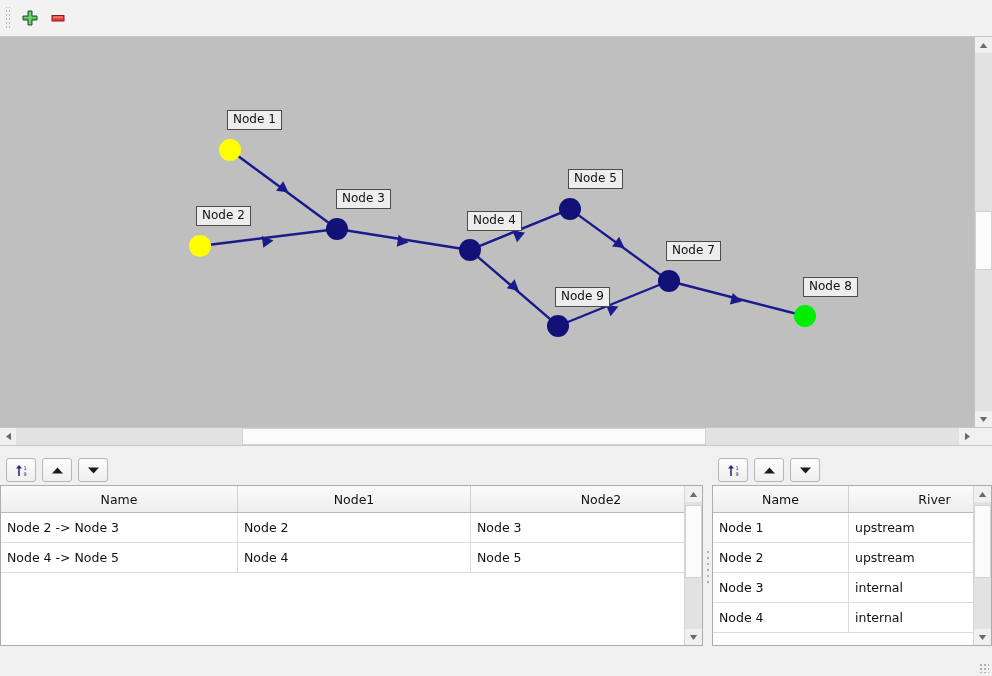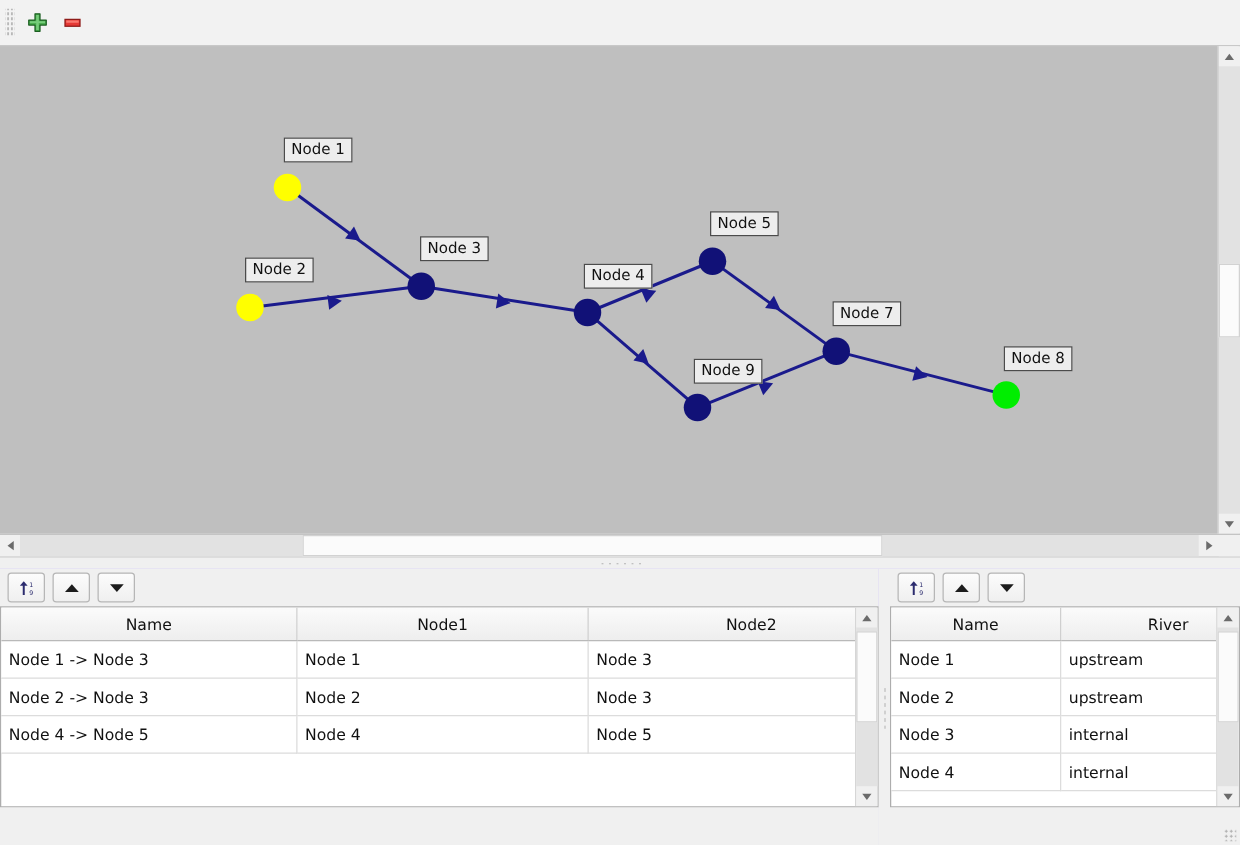--- a/index.html
+++ b/index.html
@@ -179,21 +179,21 @@
     width: 34px; height: 3px;
     background-image: radial-gradient(#b0b0b0 0.8px, transparent 0.8px);
     background-size: 6px 4px;
   }
 
   
   .bottom {
     flex: 1 1 auto;
     display: flex;
     flex-direction: row;
-    background: #c4b5fd;
+    background: #f97316;
     min-height: 0;
   }
   .pane {
     display: flex;
     flex-direction: column;
     min-width: 0;
     background: #f0f0f0;
   }
   .pane-left { flex: 0 0 703px; }
   .pane-right { flex: 1 1 auto; }
@@ -432,25 +432,20 @@
           <table class="grid">
             <thead>
               <tr>
                 <th style="width:234px">Name</th>
                 <th style="width:230px">Node1</th>
                 <th>Node2</th>
               </tr>
             </thead>
             <tbody id="branches-body">
                 <tr>
-                  <td>Node 1 -&gt; Node 3</td>
-                  <td>Node 1</td>
-                  <td>Node 3</td>
-                </tr>
-                <tr>
                   <td>Node 2 -&gt; Node 3</td>
                   <td>Node 2</td>
                   <td>Node 3</td>
                 </tr>
                 <tr>
                   <td>Node 4 -&gt; Node 5</td>
                   <td>Node 4</td>
                   <td>Node 5</td>
                 </tr>
               </tbody>

